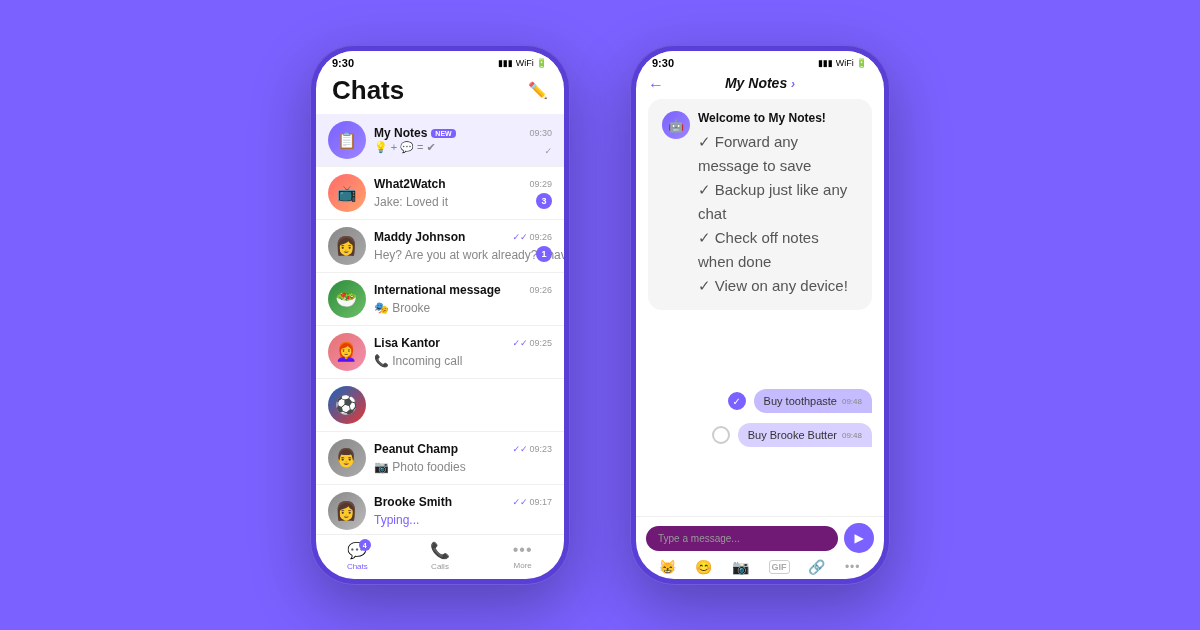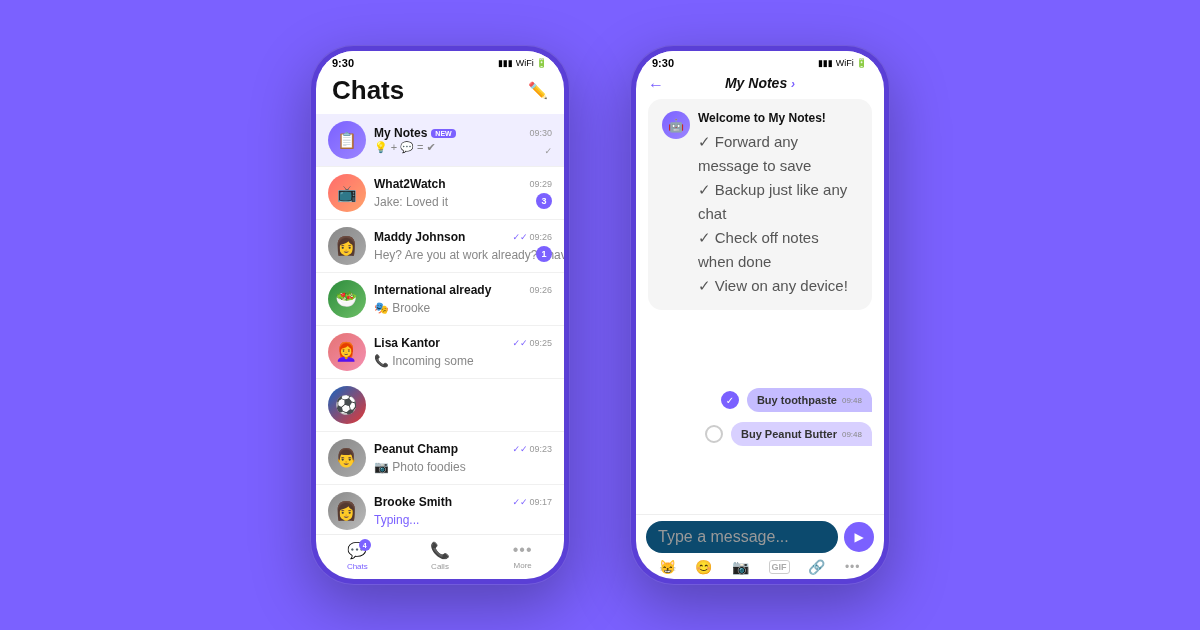--- a/index.html
+++ b/index.html
@@ -322,44 +322,44 @@
       display: flex;
       align-items: center;
       gap: 5px;
     }
     .note-bubble.checked-bubble {
       background: #c5bcff;
     }
     .note-text {
       font-size: 11px;
       color: #333;
-      font-weight: 700;
+      font-weight: 400;
     }
     .note-time {
       font-size: 8px;
       color: #888;
     }
     .notes-spacer { flex: 1; }
     .message-input-bar {
       padding: 6px 10px 4px;
       border-top: 1px solid #eee;
       flex-shrink: 0;
     }
     .message-input-row {
       display: flex;
       align-items: center;
       gap: 6px;
       margin-bottom: 6px;
     }
     .message-input {
       flex: 1;
-      background: #0c4a6e;
+      background: #701a75;
       border-radius: 20px;
       padding: 7px 12px;
-      font-size: 16px;
+      font-size: 10px;
       color: #999;
       border: none;
       outline: none;
     }
     .send-btn {
       width: 30px;
       height: 30px;
       background: #7B61FF;
       border-radius: 50%;
       display: flex;
@@ -451,40 +451,40 @@
           </div>
           <div class="badge">1</div>
         </div>
 
         <div class="chat-item">
           <div class="avatar avatar-intfoodies">
             <span style="font-size:18px">🥗</span>
           </div>
           <div class="chat-info">
             <div class="chat-name-row">
-              <span class="chat-name">International already</span>
+              <span class="chat-name">International message</span>
               <span class="chat-time">09:26</span>
             </div>
             <span class="chat-preview">🎭 Brooke</span>
           </div>
         </div>
 
         <div class="chat-item">
           <div class="avatar avatar-lisa">
             <span style="font-size:18px">👩‍🦰</span>
           </div>
           <div class="chat-info">
             <div class="chat-name-row">
               <span class="chat-name">Lisa Kantor</span>
               <div style="display:flex;align-items:center;gap:2px;">
                 <span class="double-check">✓✓</span>
                 <span class="chat-time">09:25</span>
               </div>
             </div>
-            <span class="chat-preview">📞 Incoming some</span>
+            <span class="chat-preview">📞 Incoming call</span>
           </div>
         </div>
 
         <div class="chat-item">
           <div class="avatar avatar-fcbarcelona">
             <span style="font-size:18px">⚽</span>
           </div>
         </div>
 
         <div class="chat-item">
@@ -577,21 +577,21 @@
           <div class="note-checkbox checked">✓</div>
           <div class="note-bubble checked-bubble">
             <span class="note-text">Buy toothpaste</span>
             <span class="note-time">09:48</span>
           </div>
         </div>
 
         <div class="note-item">
           <div class="note-checkbox"></div>
           <div class="note-bubble">
-            <span class="note-text">Buy Peanut Butter</span>
+            <span class="note-text">Buy Brooke Butter</span>
             <span class="note-time">09:48</span>
           </div>
         </div>
 
         <div class="notes-spacer"></div>
 
       </div>
 
       <div class="message-input-bar">
         <div class="message-input-row">

